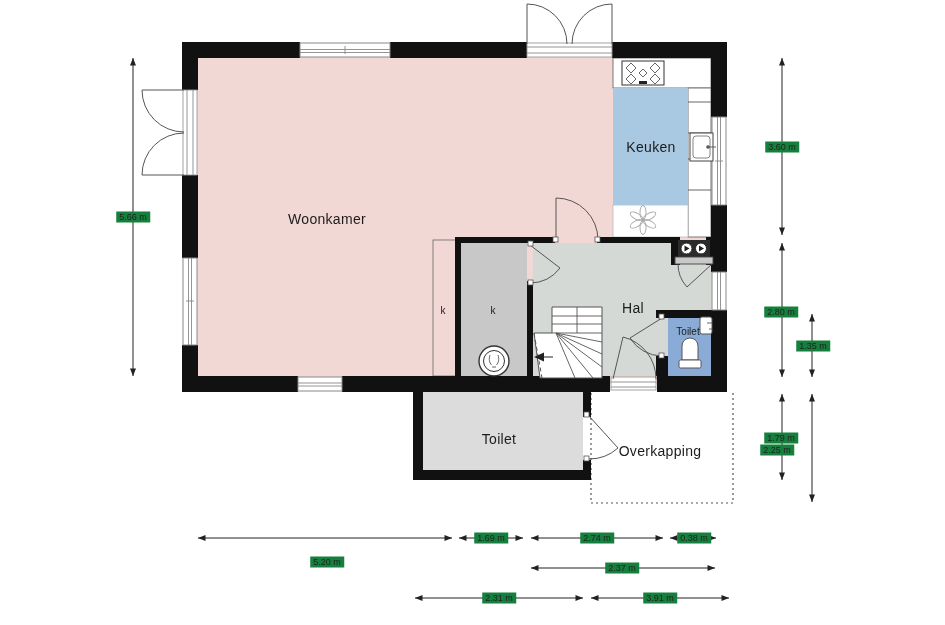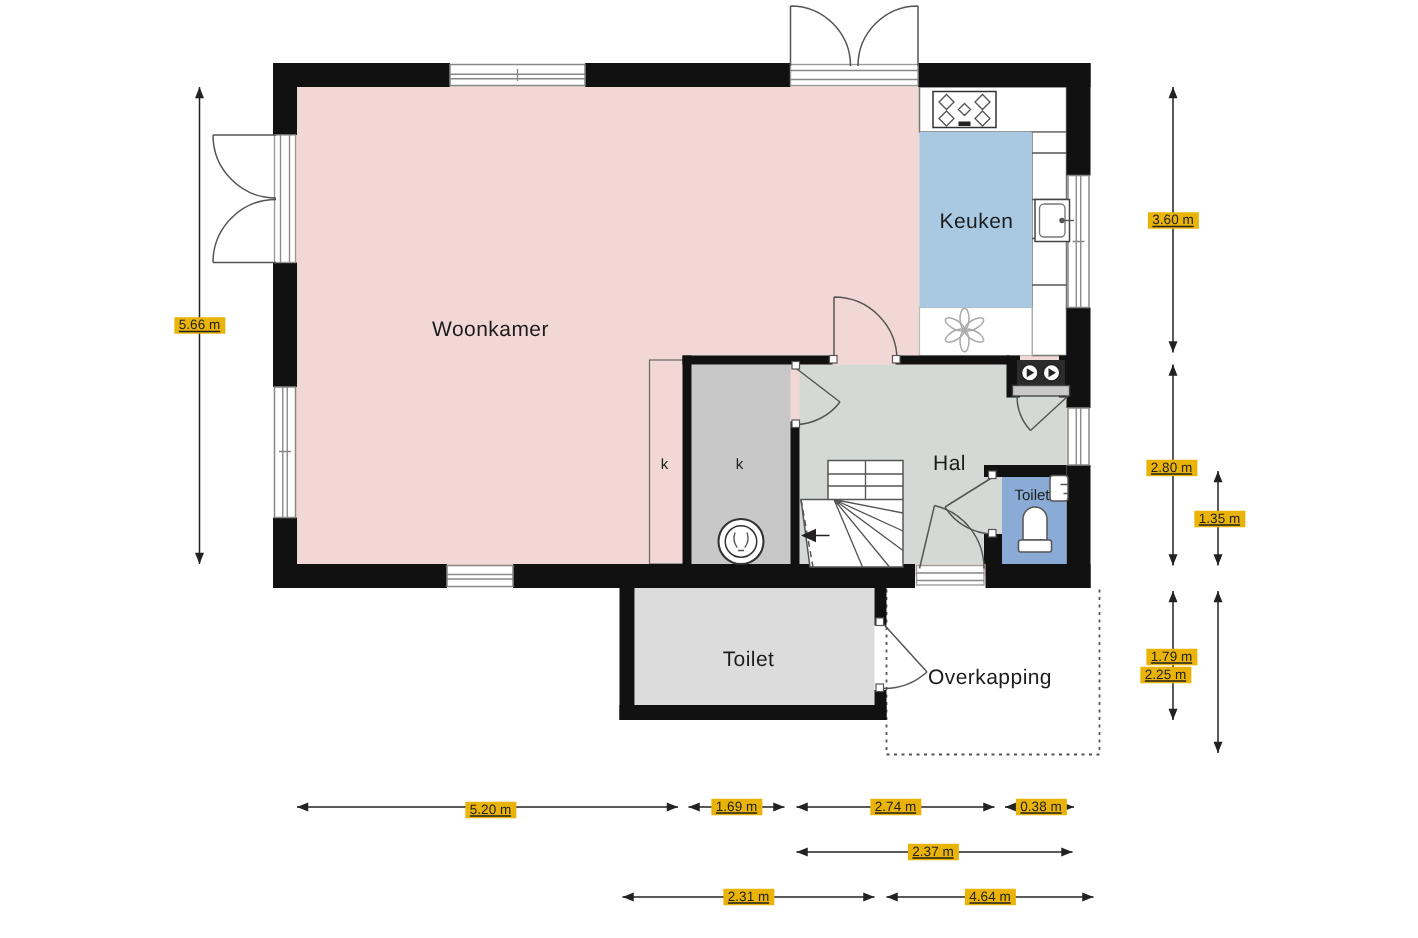--- a/index.html
+++ b/index.html
@@ -2,21 +2,21 @@
 <html><head>
 <meta charset="utf-8">
 <style>
   html,body{margin:0;padding:0;background:#ffffff;}
   #canvas{position:relative;width:945px;height:625px;background:#fff;overflow:hidden;
           font-family:"Liberation Sans", sans-serif;}
   #plan-svg{position:absolute;left:0;top:0;}
   .lbl{position:absolute;transform:translate(-50%,-50%);white-space:nowrap;color:#1c1c1c;}
   .room-lbl{font-size:14px;letter-spacing:.3px;}
   .small-lbl{font-size:10px;}
-  .dim-lbl{font-size:9px;color:#222;background:#eab308;padding:0 3px;line-height:11px;text-decoration:underline;}
+  .dim-lbl{font-size:9px;color:#222;background:#15803d;padding:0 3px;line-height:11px;}
   
   .f-woon{fill:#f2d8d4;} .f-keuken{fill:#a9c9e3;} .f-hal{fill:#d5d9d6;}
   .f-closet{fill:#c8c8c8;} .f-toilet{fill:#8aabd6;} .f-berging{fill:#dcdcdc;}
   .wall{fill:#111;}
   .win{fill:#fff;stroke:#888;stroke-width:1;}
   .winline{stroke:#888;stroke-width:.9;fill:none;}
   .door{stroke:#555;stroke-width:1;fill:none;}
   .sill{fill:#fff;stroke:#999;stroke-width:.9;}
   .fix{fill:#fff;stroke:#555;stroke-width:1;}
   .thin{stroke:#555;stroke-width:.9;fill:none;}
@@ -239,21 +239,21 @@
 <span class="lbl room-lbl" style="left:660px;top:451px">Overkapping</span>
 <span class="lbl small-lbl" style="left:443px;top:310px">k</span>
 <span class="lbl small-lbl" style="left:493px;top:310px">k</span>
 
 <span class="lbl dim-lbl" style="left:133px;top:217px">5.66 m</span>
 <span class="lbl dim-lbl" style="left:782px;top:147px">3.60 m</span>
 <span class="lbl dim-lbl" style="left:781px;top:312px">2.80 m</span>
 <span class="lbl dim-lbl" style="left:781px;top:438px">1.79 m</span>
 <span class="lbl dim-lbl" style="left:813px;top:346px">1.35 m</span>
 <span class="lbl dim-lbl" style="left:777px;top:450px">2.25 m</span>
-<span class="lbl dim-lbl" style="left:327px;top:540px">5.20 m</span>
+<span class="lbl dim-lbl" style="left:327px;top:562px">5.20 m</span>
 <span class="lbl dim-lbl" style="left:491px;top:538px">1.69 m</span>
 <span class="lbl dim-lbl" style="left:597px;top:538px">2.74 m</span>
 <span class="lbl dim-lbl" style="left:694px;top:538px">0.38 m</span>
 <span class="lbl dim-lbl" style="left:622px;top:568px">2.37 m</span>
 <span class="lbl dim-lbl" style="left:499px;top:598px">2.31 m</span>
-<span class="lbl dim-lbl" style="left:660px;top:598px">4.64 m</span>
+<span class="lbl dim-lbl" style="left:660px;top:598px">3.91 m</span>
 
 </div>
 
 </body></html>

